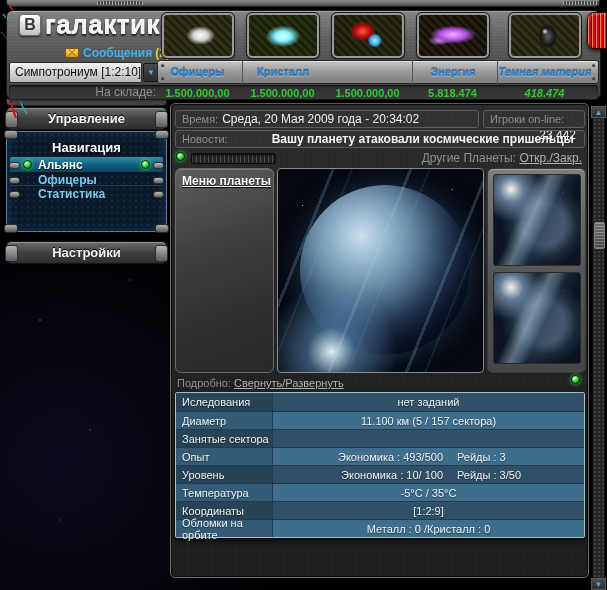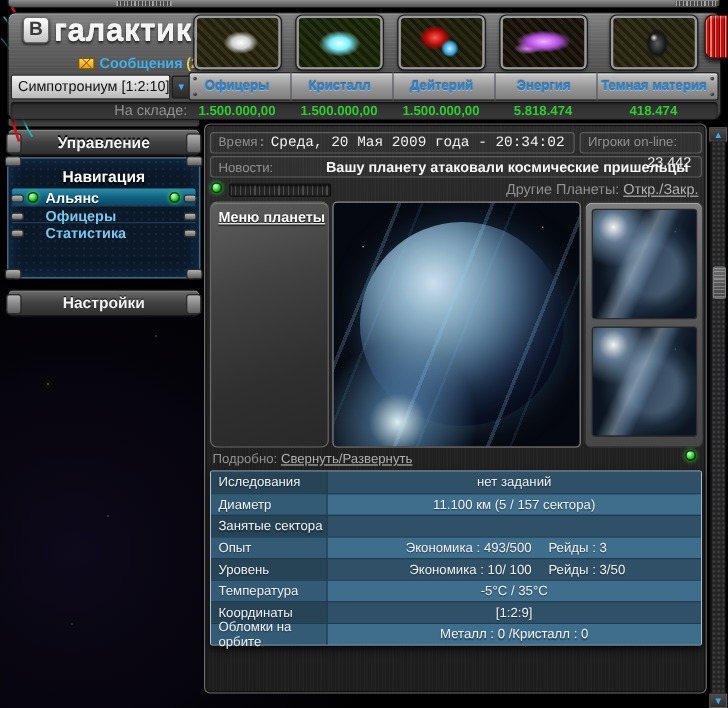--- a/index.html
+++ b/index.html
@@ -138,21 +138,21 @@
   .nav-item .led { position:absolute; top:3px; } .nav-item .led.l { left:13px; } .nav-item .led.r { right:13px; }
   
   #main-panel { position:absolute; left:170px; top:103px; width:419px; height:475px; border-radius:5px;
     background:
       repeating-linear-gradient(90deg, rgba(255,255,255,.025) 0 1px, transparent 1px 3px),
       linear-gradient(180deg,#2b2b2b,#222 40%,#1d1d1d);
     border:1px solid #6f6f6f; box-shadow: inset 0 0 0 1px #0d0d0d; }
   .info-box { position:absolute; height:18px; border:1px solid #5d5d5d; border-radius:3px;
     background:rgba(255,255,255,.03); font-size:11px; line-height:16px; white-space:nowrap; }
   .info-box .lbl { color:var(--label-gray); padding:0 4px 0 6px; }
-  #time-box { left:4px; top:6px; width:304px;font-family:Liberation Mono, monospace; }
+  #time-box { left:4px; top:6px; width:304px; }
   #time-box .val { color:#f0f0f0; font-size:12px; }
   #online-box { left:312px; top:6px; width:102px; }
   #online-box .val { color:#f0f0f0; font-size:12px; float:right; margin-right:8px; }
   #news-box { left:4px; top:26px; width:410px; }
   #news-box .val { color:#f6f6f6; font-size:12px; font-weight:bold; margin-left:40px; }
   #status-led { position:absolute; left:5px; top:48px; }
   #activity-bar { position:absolute; left:20px; top:49px; width:85px; height:11px; border:1px solid #0e0e0e;
     border-radius:2px; background:repeating-linear-gradient(90deg,#4d4d4d 0 1px,#242424 1px 4px);
     box-shadow: inset 0 1px 2px rgba(0,0,0,.8); }
   #other-planets { position:absolute; right:6px; top:47px; font-size:12px; white-space:nowrap; }
@@ -259,29 +259,28 @@
           <div class="res-label">Офицеры</div>
           <div class="res-value">1.500.000,00</div>
         </div>
         <div class="res-col sep" style="left: 85px; width: 81px;">
           <div class="res-tile crystal-icon"></div>
           <div class="res-label">Кристалл</div>
           <div class="res-value">1.500.000,00</div>
         </div>
         <div class="res-col sep" style="left: 170px; width: 81px;">
           <div class="res-tile deuterium-icon"></div>
-          <div class="res-label">Дейтерий</div>
           <div class="res-value">1.500.000,00</div>
         </div>
         <div class="res-col sep" style="left: 255px; width: 81px;">
           <div class="res-tile energy-icon"></div>
           <div class="res-label">Энергия</div>
           <div class="res-value">5.818.474</div>
         </div>
-        <div class="res-col sep" style="left: 340px; width: 95px;">
+        <div class="res-col sep" style="left: 340px; width: 95px; font-style: italic;">
           <div class="res-tile dark-matter-icon"></div>
           <div class="res-label">Темная материя</div>
           <div class="res-value">418.474</div>
         </div>
       </div>
   </div>
   <div id="red-spring"></div>
 
   <div id="sidebar-rail"></div>
   <div id="btn-management" class="side-btn">Управление</div>

